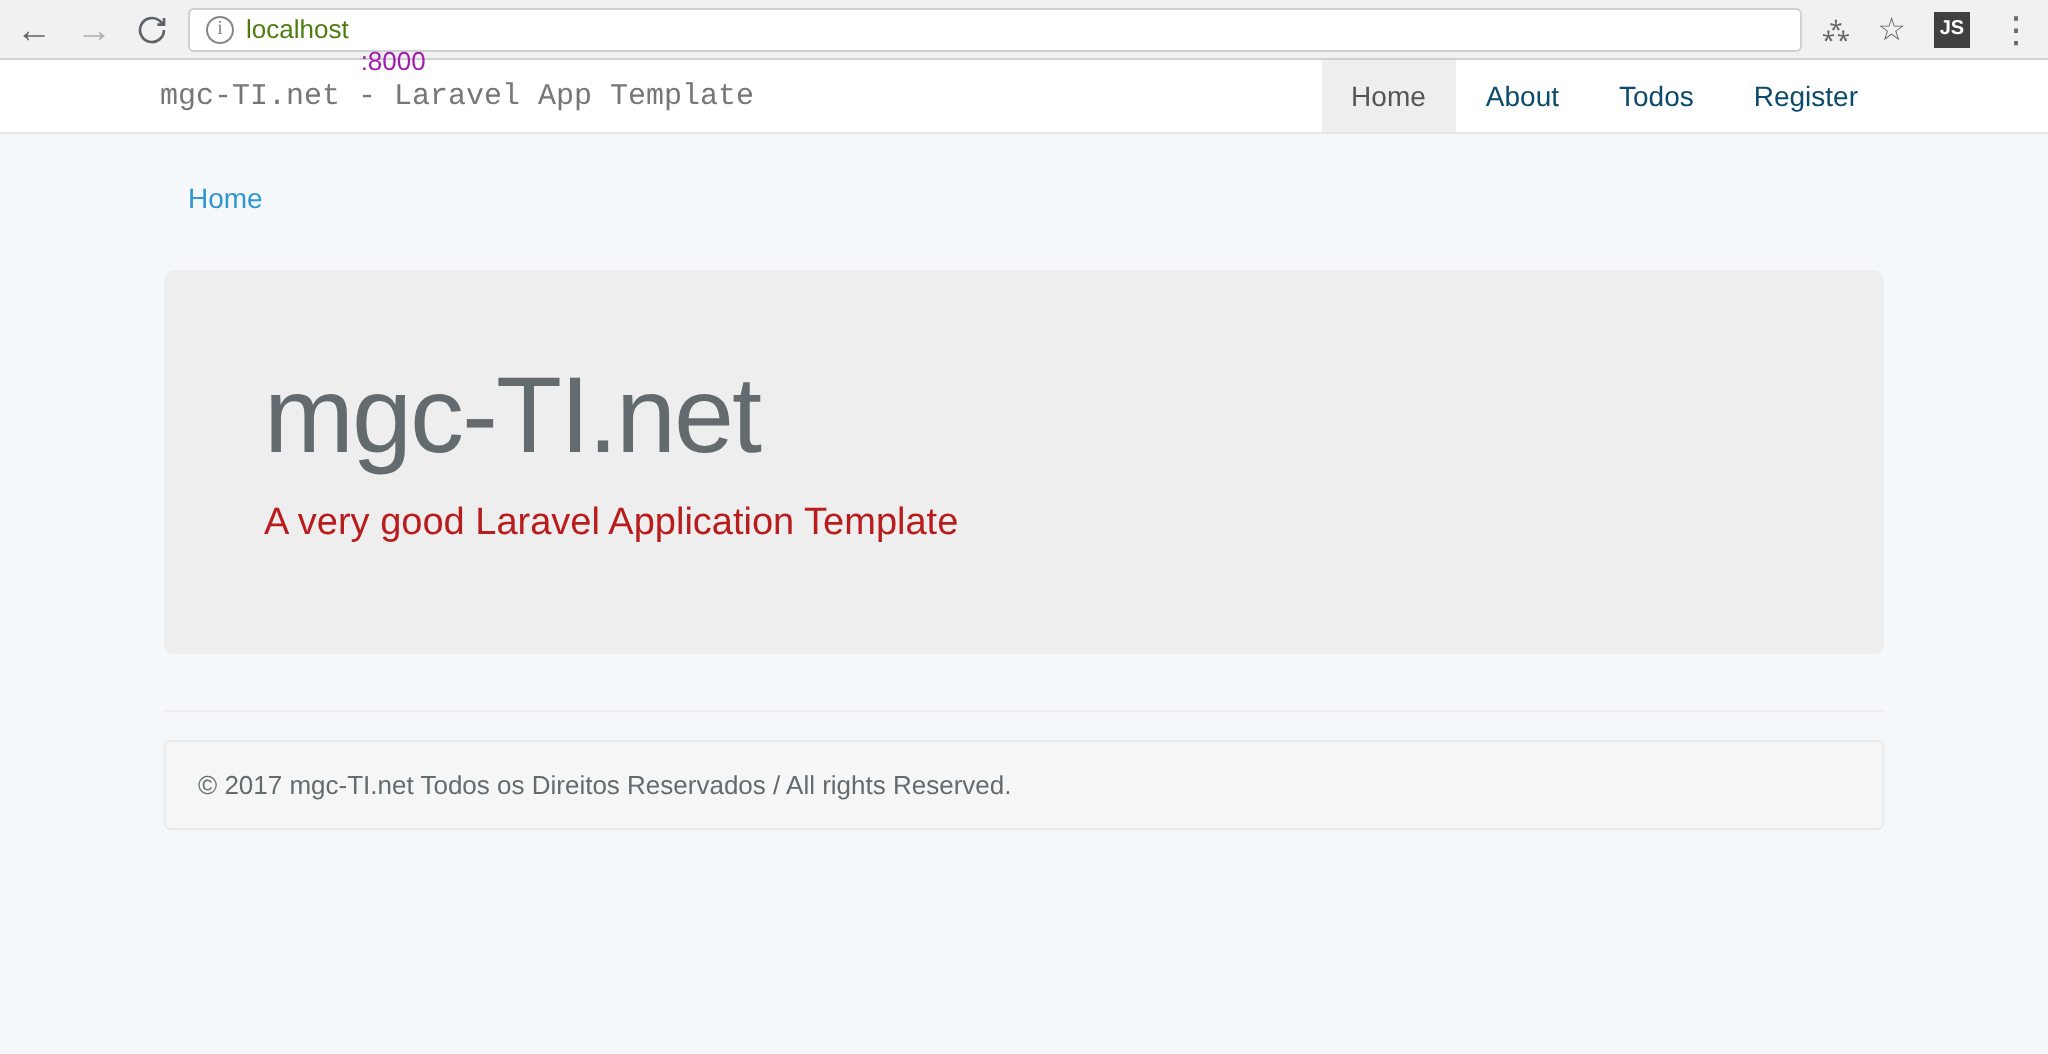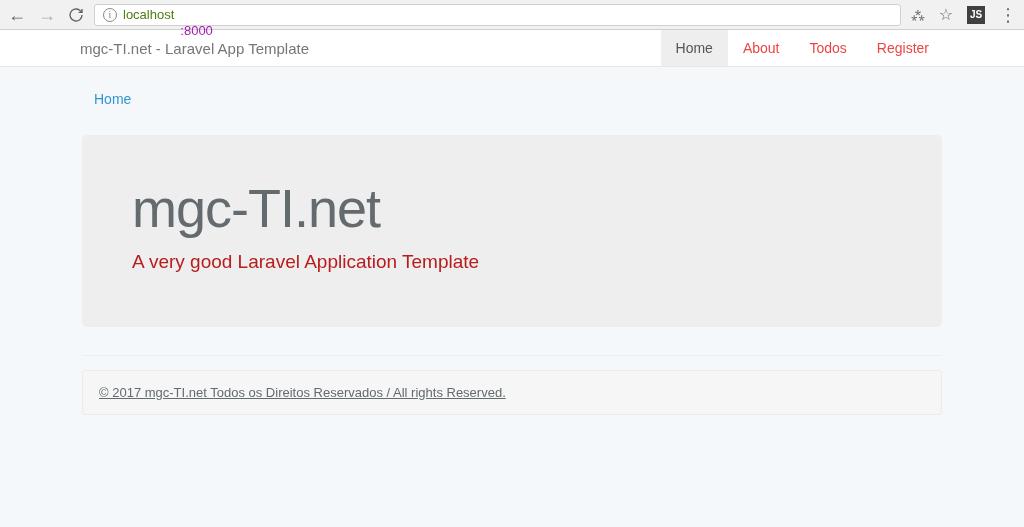--- a/index.html
+++ b/index.html
@@ -63,27 +63,28 @@
       align-items: stretch;
       padding: 0 80px;
       justify-content: space-between;
     }
     .navbar-brand {
       display: flex;
       align-items: center;
       color: #777;
       font-size: 15px;
       font-weight: 300;
+      font-family: Liberation Mono, monospace;
     }
     .navbar-nav { display: flex; list-style: none; }
     .navbar-nav li {
       display: flex;
       align-items: center;
       padding: 0 15px;
-      color: #ef4444;
+      color: #0c4a6e;
       font-size: 14px;
       font-weight: 300;
       cursor: pointer;
     }
     .navbar-nav li.active { background: #eeeeee; color: #555; }
 
     .container { width: 860px; margin: 0 auto; padding-top: 18px; }
     .breadcrumb {
       background: #f5f8fa;
       padding: 6px 0 6px 12px;
@@ -115,21 +116,20 @@
     .hr-line { border: none; border-top: 1px solid #eee; margin-bottom: 14px; }
 
     .footer {
       background: #f6f6f6;
       border: 1px solid #eceaea;
       border-radius: 3px;
       padding: 14px 16px;
       color: #636b6f;
       font-size: 13px;
       font-weight: 300;
-      text-decoration: underline;
     }
   </style>
 </head>
 <body>
 
 <div class="browser-chrome">
   <div class="nav-arrows">
     <span class="nav-arrow enabled">←</span>
     <span class="nav-arrow">→</span>
     <span class="nav-arrow enabled reload-icon">

